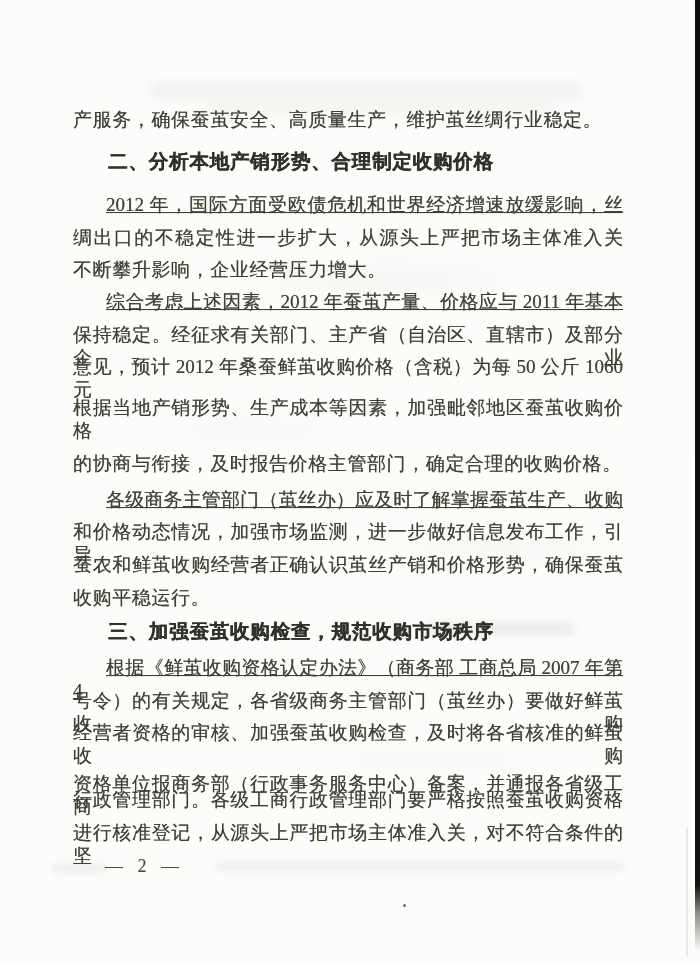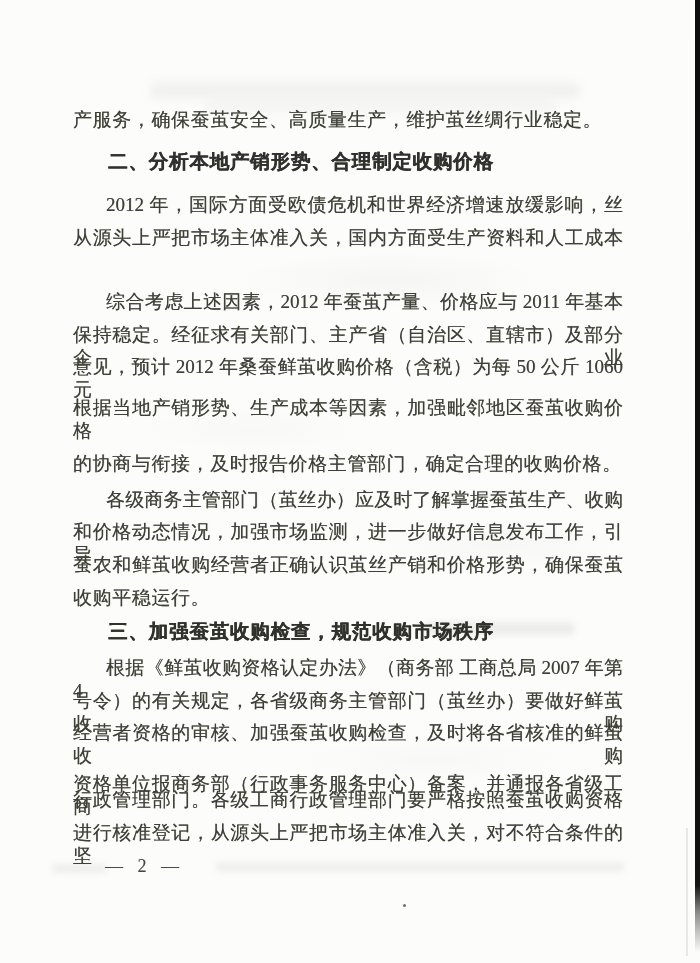--- a/index.html
+++ b/index.html
@@ -71,21 +71,21 @@
   }
   .j {  
     white-space: normal;
     text-align: justify;
     text-align-last: justify;
   }
   .l {  
     text-align: left;
     letter-spacing: 0.6px;
   }
-  .indent { text-indent: 33px; }
+  .indent { text-indent: 33px; text-decoration: underline; }
 
   .heading {
     font-family: Liberation Sans, sans-serif;
     font-weight: 700;
     color: #30302d;
     padding-left: 35px;
     letter-spacing: 0.8px;
     font-size: 19.5px;
     text-shadow: 0.5px 0 0 currentColor, 0.4px 0.4px 0.8px rgba(120,120,45,0.25);
   }
@@ -109,21 +109,22 @@
   <div class="ghost ghost-a"></div>
   <div class="ghost ghost-b"></div>
   <div class="ghost ghost-c"></div>
   <div class="ghost ghost-d"></div>
   <div class="ghost ghost-e"></div>
   <div class="speck"></div>
 
   <div class="line l" style="top:108px">产服务，确保蚕茧安全、高质量生产，维护茧丝绸行业稳定。</div>
   <div class="line heading" style="top:150px">二、分析本地产销形势、合理制定收购价格</div>
   <div class="line j indent" style="top:193px">2012 年，国际方面受欧债危机和世界经济增速放缓影响，丝</div>
-  <div class="line j" style="top:226px">从源头上严把市场主体准入关，国内方面受生产资料和人工成本</div>
+  <div class="line j" style="top:226px">绸出口的不稳定性进一步扩大，从源头上严把市场主体准入关</div>
+  <div class="line l" style="top:258px">不断攀升影响，企业经营压力增大。</div>
   <div class="line j indent" style="top:290px">综合考虑上述因素，2012 年蚕茧产量、价格应与 2011 年基本</div>
   <div class="line j" style="top:323px">保持稳定。经征求有关部门、主产省（自治区、直辖市）及部分企业</div>
   <div class="line j" style="top:355px">意见，预计 2012 年桑蚕鲜茧收购价格（含税）为每 50 公斤 1060 元</div>
   <div class="line j" style="top:396px">根据当地产销形势、生产成本等因素，加强毗邻地区蚕茧收购价格</div>
   <div class="line l" style="top:452px">的协商与衔接，及时报告价格主管部门，确定合理的收购价格。</div>
   <div class="line j indent" style="top:488px">各级商务主管部门（茧丝办）应及时了解掌握蚕茧生产、收购</div>
   <div class="line j" style="top:520px">和价格动态情况，加强市场监测，进一步做好信息发布工作，引导</div>
   <div class="line l" style="top:586px">收购平稳运行。</div>
   <div class="line j" style="top:553px">蚕农和鲜茧收购经营者正确认识茧丝产销和价格形势，确保蚕茧</div>
   <div class="line heading" style="top:620px">三、加强蚕茧收购检查，规范收购市场秩序</div>

